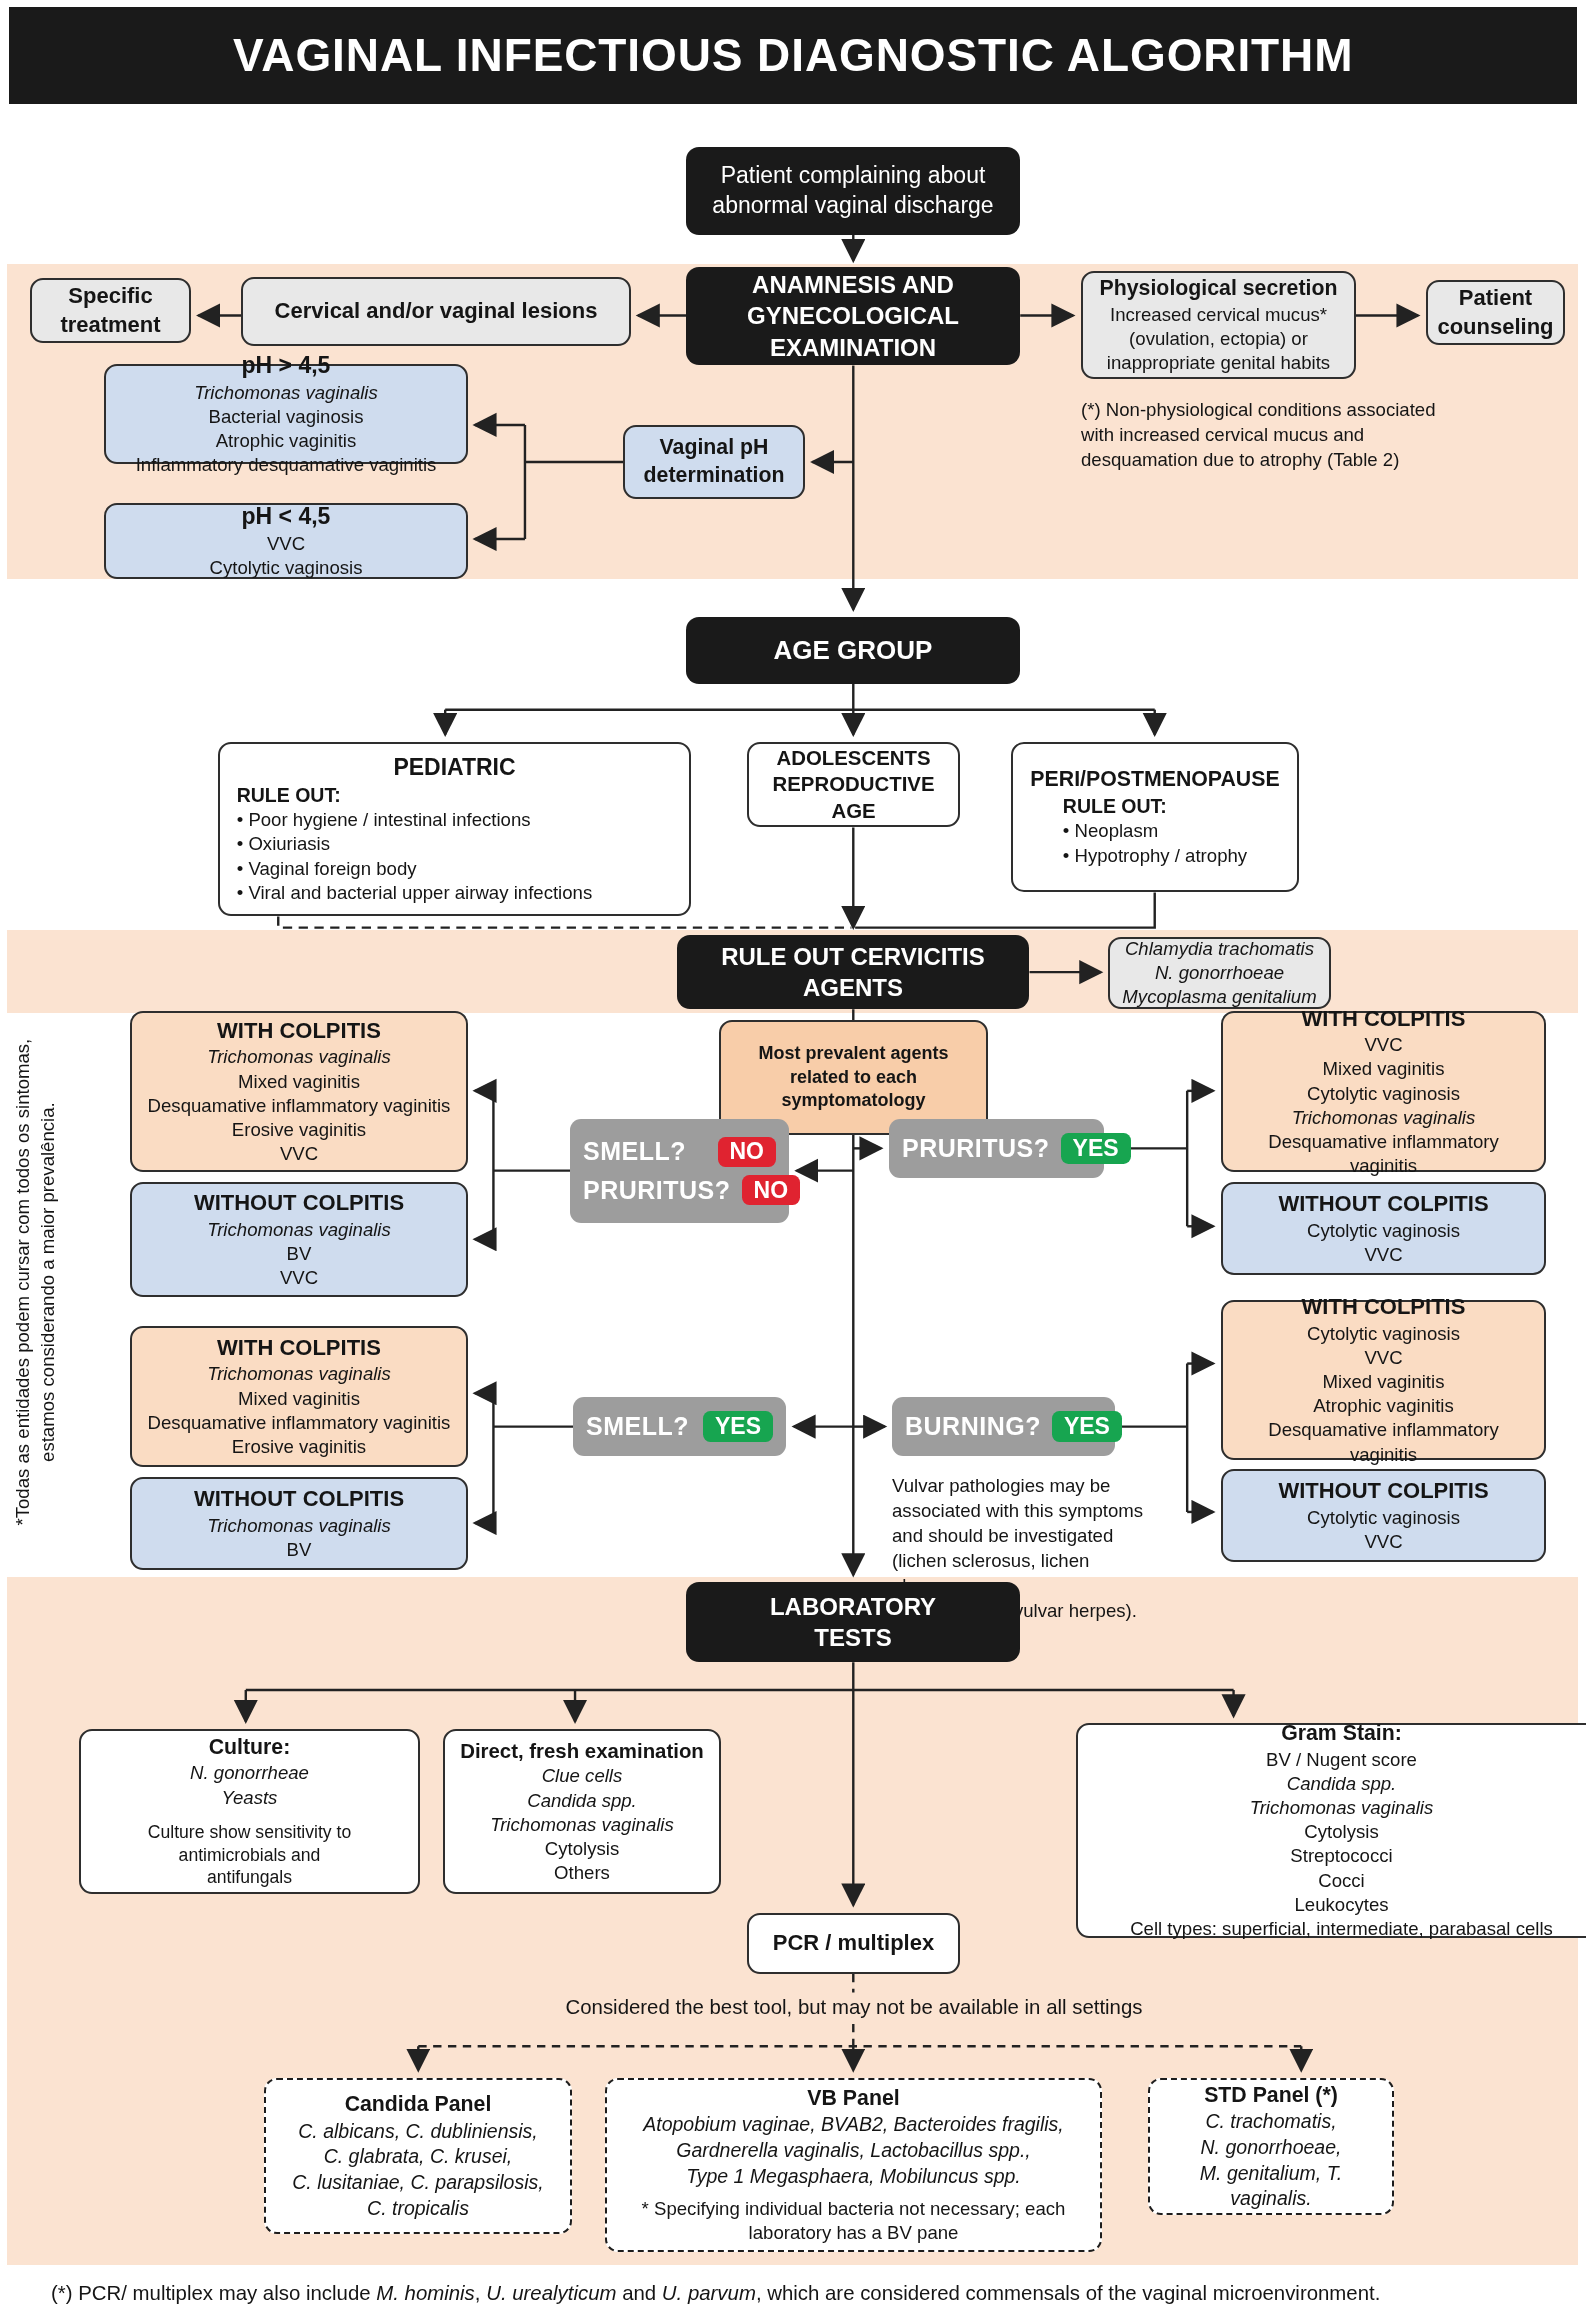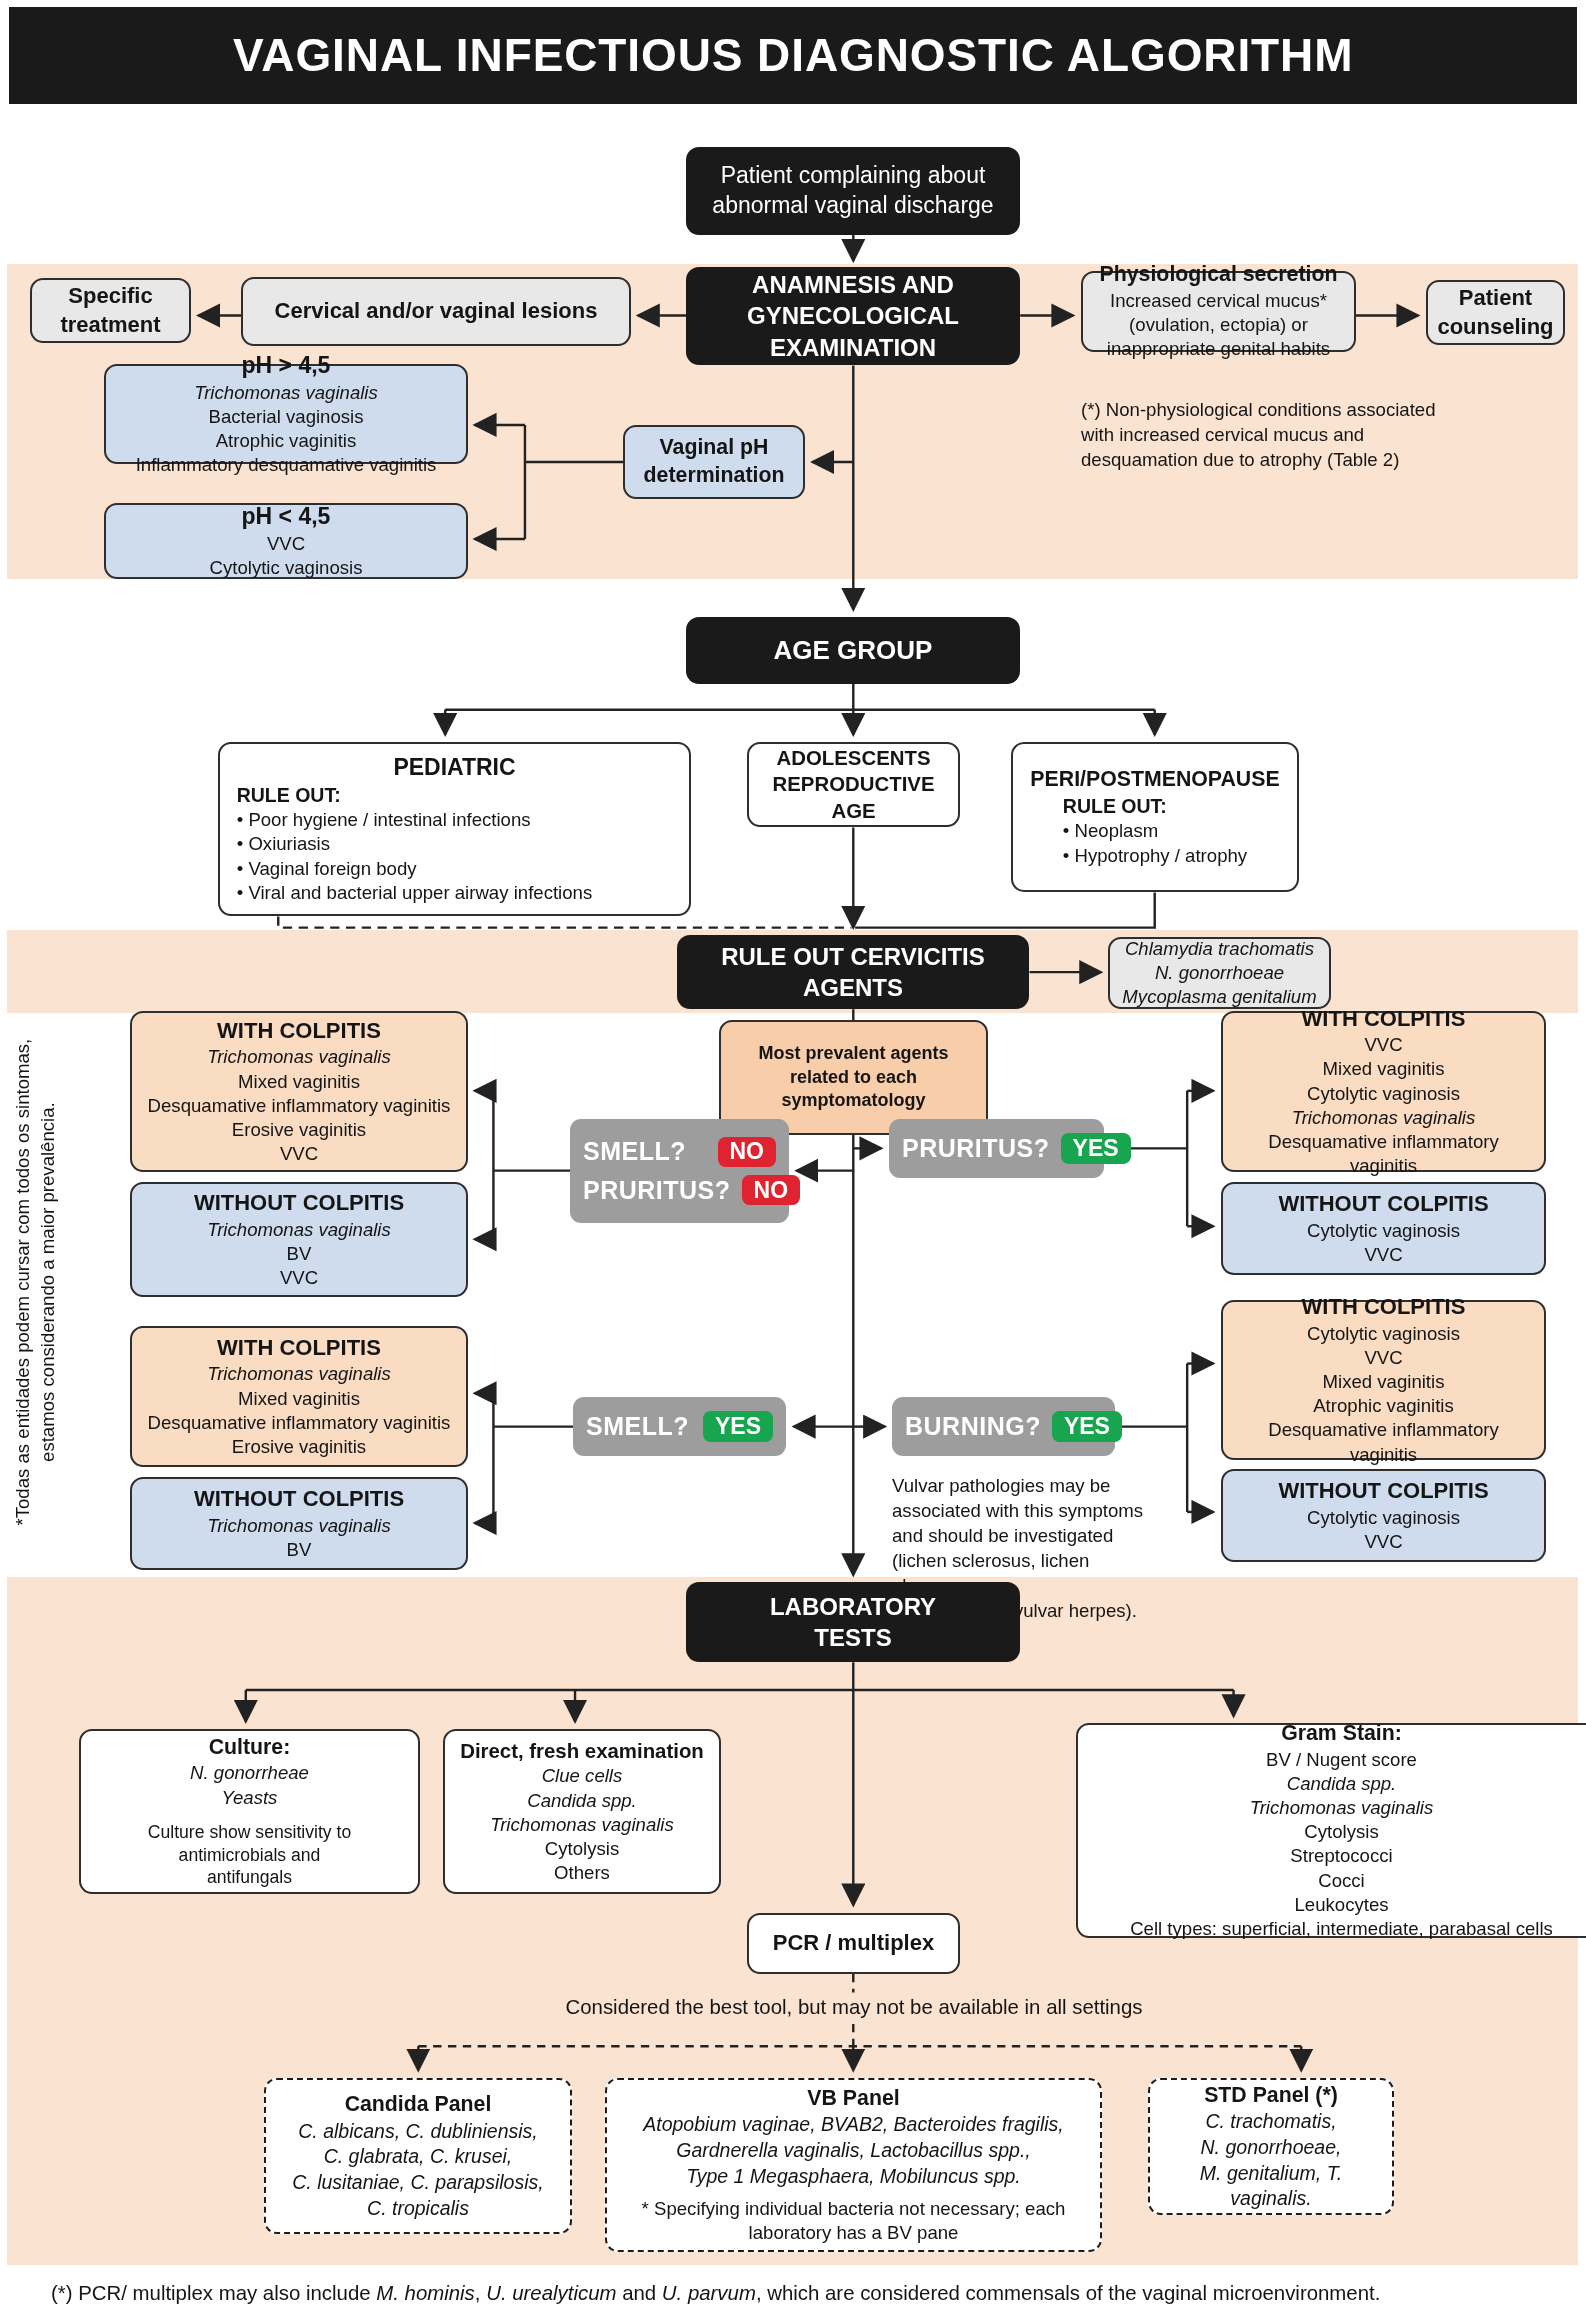--- a/index.html
+++ b/index.html
@@ -134,21 +134,21 @@
 <div class="abs gray box" style="left:241px;top:277px;width:390px;height:69px;">
   <div class="t" style="font-size:22px;">Cervical and/or vaginal lesions</div>
 </div>
 
 <div class="abs black box" style="left:686px;top:267px;width:334px;height:98px;font-size:24px;font-weight:bold;">
   <div>ANAMNESIS AND</div>
   <div>GYNECOLOGICAL</div>
   <div>EXAMINATION</div>
 </div>
 
-<div class="abs gray box" style="left:1081px;top:271px;width:275px;height:81px;">
+<div class="abs gray box" style="left:1081px;top:271px;width:275px;height:108px;">
   <div class="t" style="font-size:21.3px;">Physiological secretion</div>
   <div style="font-size:18.6px;">Increased cervical mucus*</div>
   <div style="font-size:18.6px;">(ovulation, ectopia) or</div>
   <div style="font-size:18.6px;">inappropriate genital habits</div>
 </div>
 
 <div class="abs gray box" style="left:1426px;top:280px;width:139px;height:65px;font-size:22px;">
   <div class="t">Patient</div>
   <div class="t">counseling</div>
 </div>

